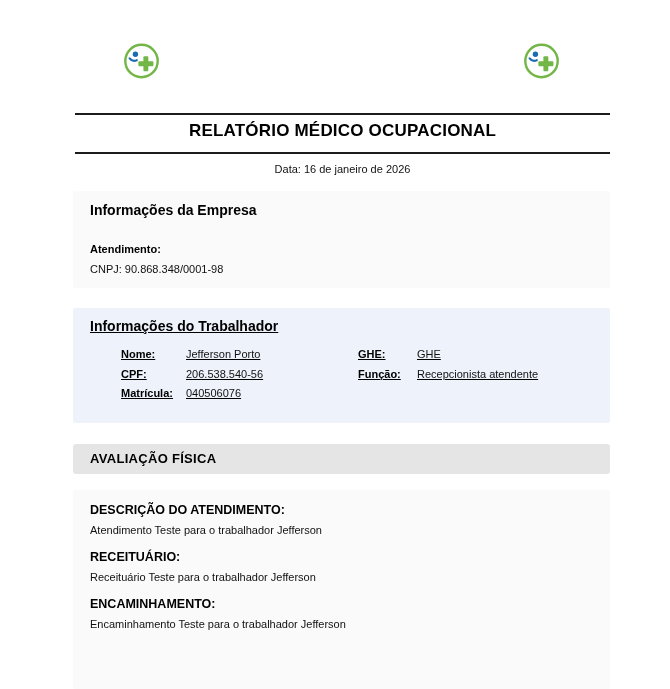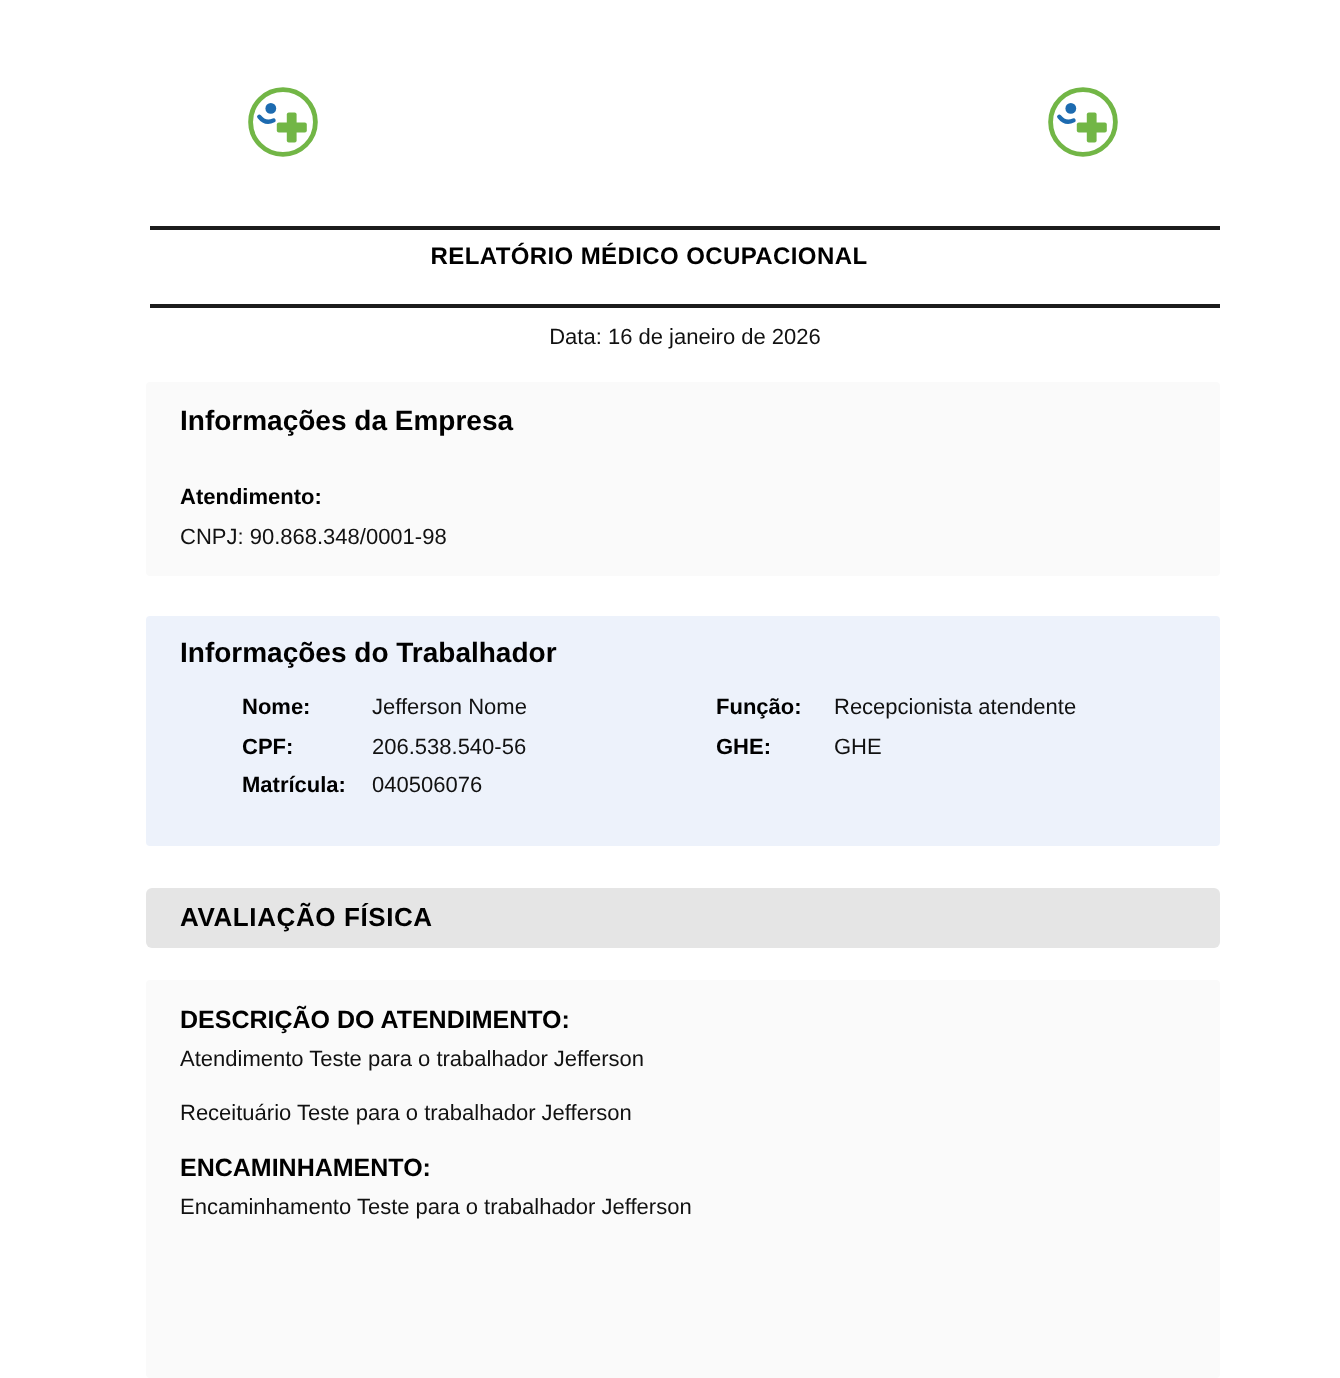--- a/index.html
+++ b/index.html
@@ -23,23 +23,23 @@
     left: 75px;
     width: 535px;
     height: 2px;
     background: #1c1c1c;
   }
   .rule-top { top: 113px; }
   .rule-mid { top: 152px; }
 
   .report-title {
     position: absolute;
-    top: 121px; left: 57px; width: 535px;
+    top: 121px; left: 75px; width: 535px;
     text-align: center;
-    font-size: 12px;
+    font-size: 17px;
     font-weight: bold;
     letter-spacing: 0.2px;
   }
   .report-date {
     position: absolute;
     top: 163px; left: 75px; width: 535px;
     text-align: center;
     font-size: 11px;
     color: #111111;
   }
@@ -63,21 +63,21 @@
   .company-section { top: 191px; height: 97px; }
   .company-section h2 { margin-bottom: 24px; }
   .employer-label {
     font-size: 11px;
     font-weight: bold;
     line-height: 14px;
     margin-bottom: 4px;
   }
   .company-line { font-size: 11px; line-height: 18.5px; color: #111111; }
 
-  .worker-section { top: 308px; height: 115px; padding-top: 10px; }
+  .worker-section { top: 308px; height: 115px; padding-top: 10px; text-decoration: underline; }
   .worker-section h2 { margin-bottom: 11px; }
   .worker-grid { display: flex; }
   .worker-col-left  { width: 268px; }
   .worker-col-right { flex: 1; }
   .worker-row { display: flex; font-size: 11px; line-height: 19.5px; }
   .worker-row .lbl { font-weight: bold; }
   .worker-col-left  .lbl { width: 65px; margin-left: 31px; }
   .worker-col-right .lbl { width: 59px; }
   .worker-row .val { color: #111111; }
 
@@ -149,52 +149,53 @@
     <div class="employer-label">Atendimento:</div>
     <div class="company-line">CNPJ: 90.868.348/0001-98</div>
   </section>
 
   <section class="card card-blue worker-section">
     <h2>Informações do Trabalhador</h2>
     <div class="worker-grid">
       <div class="worker-col-left">
         <div class="worker-row">
           <span class="lbl">Nome:</span>
-          <span class="val">Jefferson Nome</span>
+          <span class="val">Jefferson Porto</span>
         </div>
         <div class="worker-row">
           <span class="lbl">CPF:</span>
           <span class="val">206.538.540-56</span>
         </div>
         <div class="worker-row">
           <span class="lbl">Matrícula:</span>
           <span class="val">040506076</span>
         </div>
       </div>
       <div class="worker-col-right">
         <div class="worker-row">
+          <span class="lbl">GHE:</span>
+          <span class="val">GHE</span>
+        </div>
+        <div class="worker-row">
           <span class="lbl">Função:</span>
           <span class="val">Recepcionista atendente</span>
-        </div>
-        <div class="worker-row">
-          <span class="lbl">GHE:</span>
-          <span class="val">GHE</span>
         </div>
       </div>
     </div>
   </section>
 
   <div class="eval-bar">AVALIAÇÃO FÍSICA</div>
 
   <section class="card card-gray details-section">
     <div class="detail-group">
       <h3>DESCRIÇÃO DO ATENDIMENTO:</h3>
       <p>Atendimento Teste para o trabalhador Jefferson</p>
     </div>
     <div class="detail-group">
+      <h3>RECEITUÁRIO:</h3>
       <p>Receituário Teste para o trabalhador Jefferson</p>
     </div>
     <div class="detail-group">
       <h3>ENCAMINHAMENTO:</h3>
       <p>Encaminhamento Teste para o trabalhador Jefferson</p>
     </div>
   </section>
 
 </div>
 

